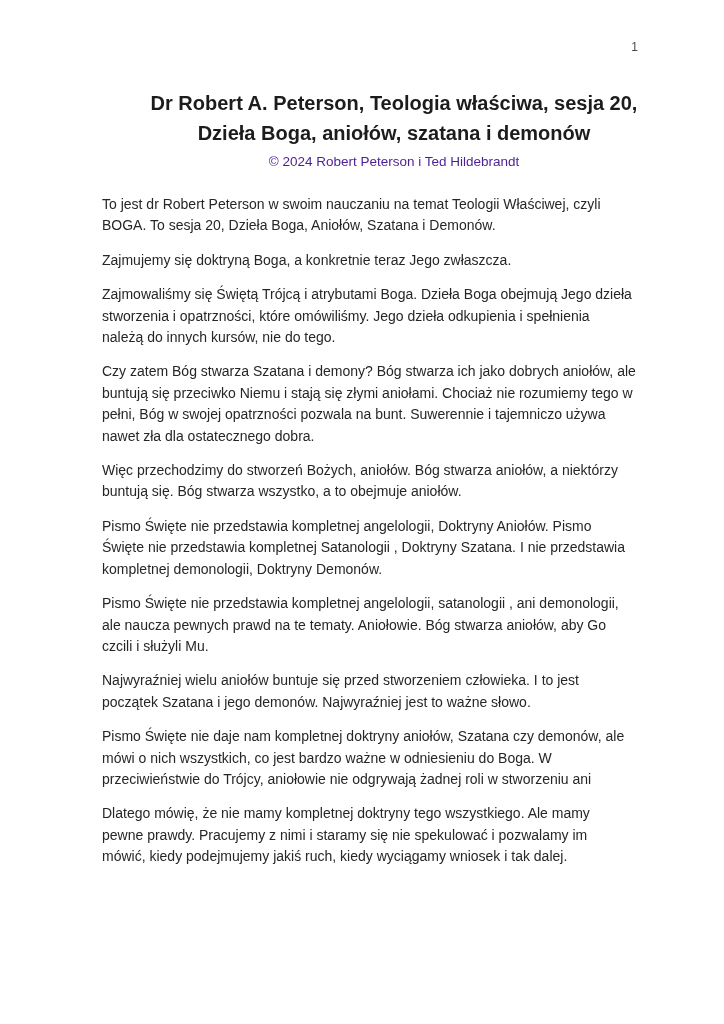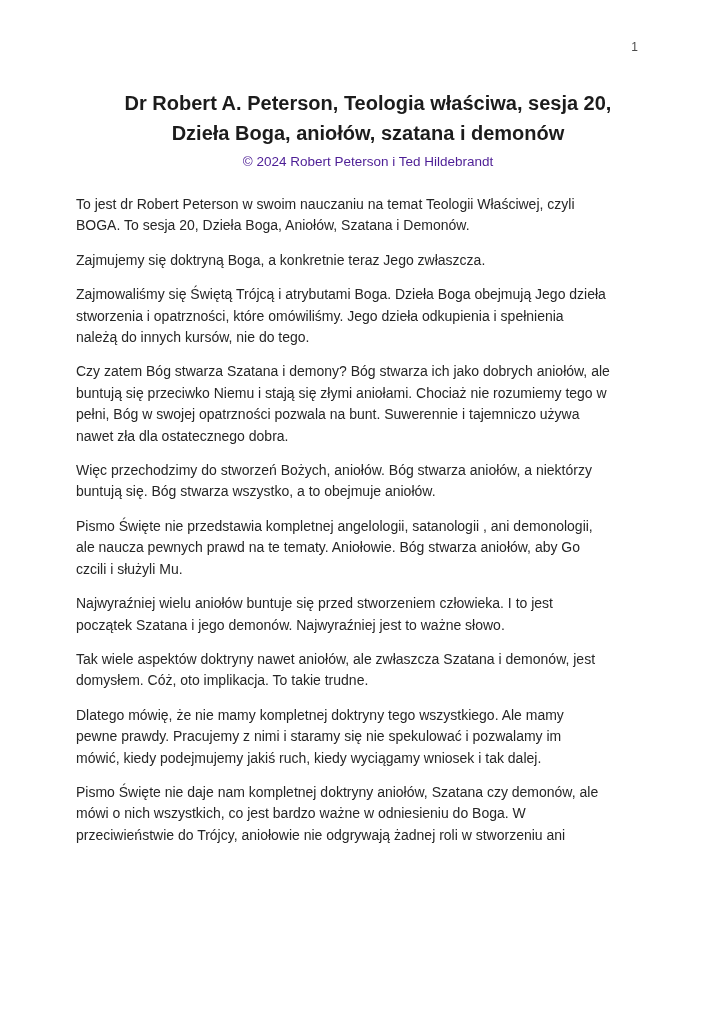--- a/index.html
+++ b/index.html
@@ -19,21 +19,21 @@
   .page-number {
     position: absolute;
     top: 40px;
     right: 86px;
     font-size: 12px;
     line-height: 14px;
     color: #4a4a4a;
   }
   .content {
     position: absolute;
-    left: 68px;
+    left: 94px;
     top: 0;
     width: 600px;
     padding-top: 88px;
   }
   .doc-title {
     margin: 0;
     font-size: 20px;
     font-weight: bold;
     line-height: 30px;
     text-align: center;
@@ -76,28 +76,29 @@
         <p class="para">Zajmujemy się doktryną Boga, a konkretnie teraz Jego zwłaszcza.</p>
         <p class="para">Zajmowaliśmy się Świętą Trójcą i atrybutami Boga. Dzieła Boga obejmują Jego dzieła
 stworzenia i opatrzności, które omówiliśmy. Jego dzieła odkupienia i spełnienia
 należą do innych kursów, nie do tego.</p>
         <p class="para">Czy zatem Bóg stwarza Szatana i demony? Bóg stwarza ich jako dobrych aniołów, ale
 buntują się przeciwko Niemu i stają się złymi aniołami. Chociaż nie rozumiemy tego w
 pełni, Bóg w swojej opatrzności pozwala na bunt. Suwerennie i tajemniczo używa
 nawet zła dla ostatecznego dobra.</p>
         <p class="para">Więc przechodzimy do stworzeń Bożych, aniołów. Bóg stwarza aniołów, a niektórzy
 buntują się. Bóg stwarza wszystko, a to obejmuje aniołów.</p>
+        <p class="para">Pismo Święte nie przedstawia kompletnej angelologii, Doktryny Aniołów. Pismo
+Święte nie przedstawia kompletnej Satanologii , Doktryny Szatana. I nie przedstawia
+kompletnej demonologii, Doktryny Demonów.</p>
         <p class="para">Pismo Święte nie przedstawia kompletnej angelologii, satanologii , ani demonologii,
 ale naucza pewnych prawd na te tematy. Aniołowie. Bóg stwarza aniołów, aby Go
 czcili i służyli Mu.</p>
         <p class="para">Najwyraźniej wielu aniołów buntuje się przed stworzeniem człowieka. I to jest
 początek Szatana i jego demonów. Najwyraźniej jest to ważne słowo.</p>
-        <p class="para">Tak wiele aspektów doktryny nawet aniołów, ale zwłaszcza Szatana i demonów, jest
-domysłem. Cóż, oto implikacja. To takie trudne.</p>
+        <p class="para">Pismo Święte nie daje nam kompletnej doktryny aniołów, Szatana czy demonów, ale
+mówi o nich wszystkich, co jest bardzo ważne w odniesieniu do Boga. W
+przeciwieństwie do Trójcy, aniołowie nie odgrywają żadnej roli w stworzeniu ani</p>
         <p class="para">Dlatego mówię, że nie mamy kompletnej doktryny tego wszystkiego. Ale mamy
 pewne prawdy. Pracujemy z nimi i staramy się nie spekulować i pozwalamy im
 mówić, kiedy podejmujemy jakiś ruch, kiedy wyciągamy wniosek i tak dalej.</p>
-        <p class="para">Pismo Święte nie daje nam kompletnej doktryny aniołów, Szatana czy demonów, ale
-mówi o nich wszystkich, co jest bardzo ważne w odniesieniu do Boga. W
-przeciwieństwie do Trójcy, aniołowie nie odgrywają żadnej roli w stworzeniu ani</p>
       </div>
   </div>
 </div>
 
 </body></html>

